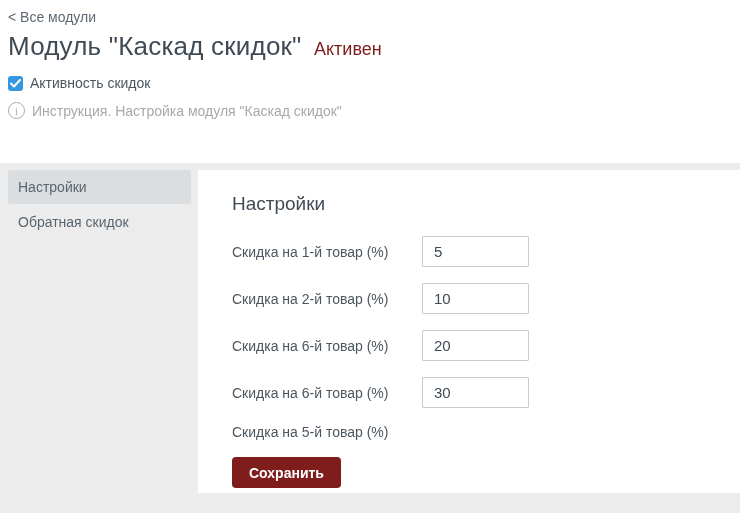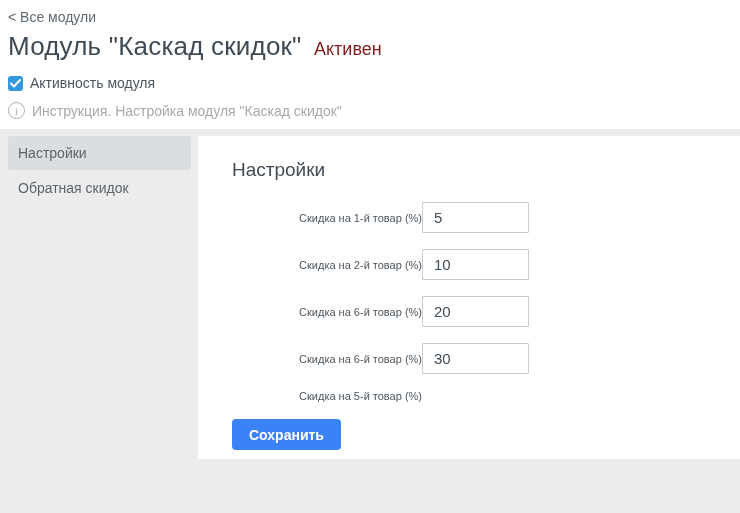--- a/index.html
+++ b/index.html
@@ -6,21 +6,21 @@
   html,body { width:740px; height:513px; }
   body {
     background:#ececec;
     font-family:"Liberation Sans","DejaVu Sans",sans-serif;
     color:#4c565f;
     overflow:hidden;
   }
   
   .header {
     background:#ffffff;
-    height:129px;
+    height:163px;
     padding:8px 10px 0 8px;
   }
   .back-link {
     font-size:14px;
     color:#5d6974;
     cursor:pointer;
     display:inline-block;
   }
   .title-row { margin-top:5px; white-space:nowrap; }
   .page-title {
@@ -115,40 +115,39 @@
     margin-bottom:21px;
   }
   .field-row {
     display:flex;
     align-items:center;
     margin-bottom:16px;
   }
   .field-label {
     width:190px;
     flex:0 0 190px;
-    font-size:11px;
+    font-size:14px;
     color:#4c565f;
-    text-align:right;
   }
   .field-input {
     width:107px;
     height:31px;
     border:1px solid #c9cbcd;
     border-radius:1px;
     background:#fff;
     padding:0 8px 0 11px;
     font-size:15px;
     color:#3e4a55;
     font-family:inherit;
     outline:none;
   }
   .save-button {
     display:inline-block;
     margin-top:1px;
-    background:#3b82f6;
+    background:#7f1d1d;
     color:#ffffff;
     border:none;
     border-radius:4px;
     height:31px;
     padding:8px 17px;
     font-size:14px;
     font-weight:700;
     font-family:inherit;
     cursor:pointer;
   }
@@ -161,21 +160,21 @@
   <div class="title-row">
     <h1 class="page-title">Модуль "Каскад скидок"</h1>
     <span class="status-badge">Активен</span>
   </div>
   <div class="checkbox-row">
     <span class="checkbox">
       <svg width="11" height="9" viewBox="0 0 11 9">
         <polyline points="1,4.5 4,7.5 10,1" fill="none" stroke="#ffffff" stroke-width="2" stroke-linecap="round" stroke-linejoin="round"></polyline>
       </svg>
     </span>
-    <span class="checkbox-label">Активность модуля</span>
+    <span class="checkbox-label">Активность скидок</span>
   </div>
   <div class="instruction-row">
     <span class="info-icon">i</span>
     <span class="instruction-text">Инструкция. Настройка модуля "Каскад скидок"</span>
   </div>
 </div>
 
 <div class="content">
   <div class="sidebar">
       <div class="sidebar-item active">

